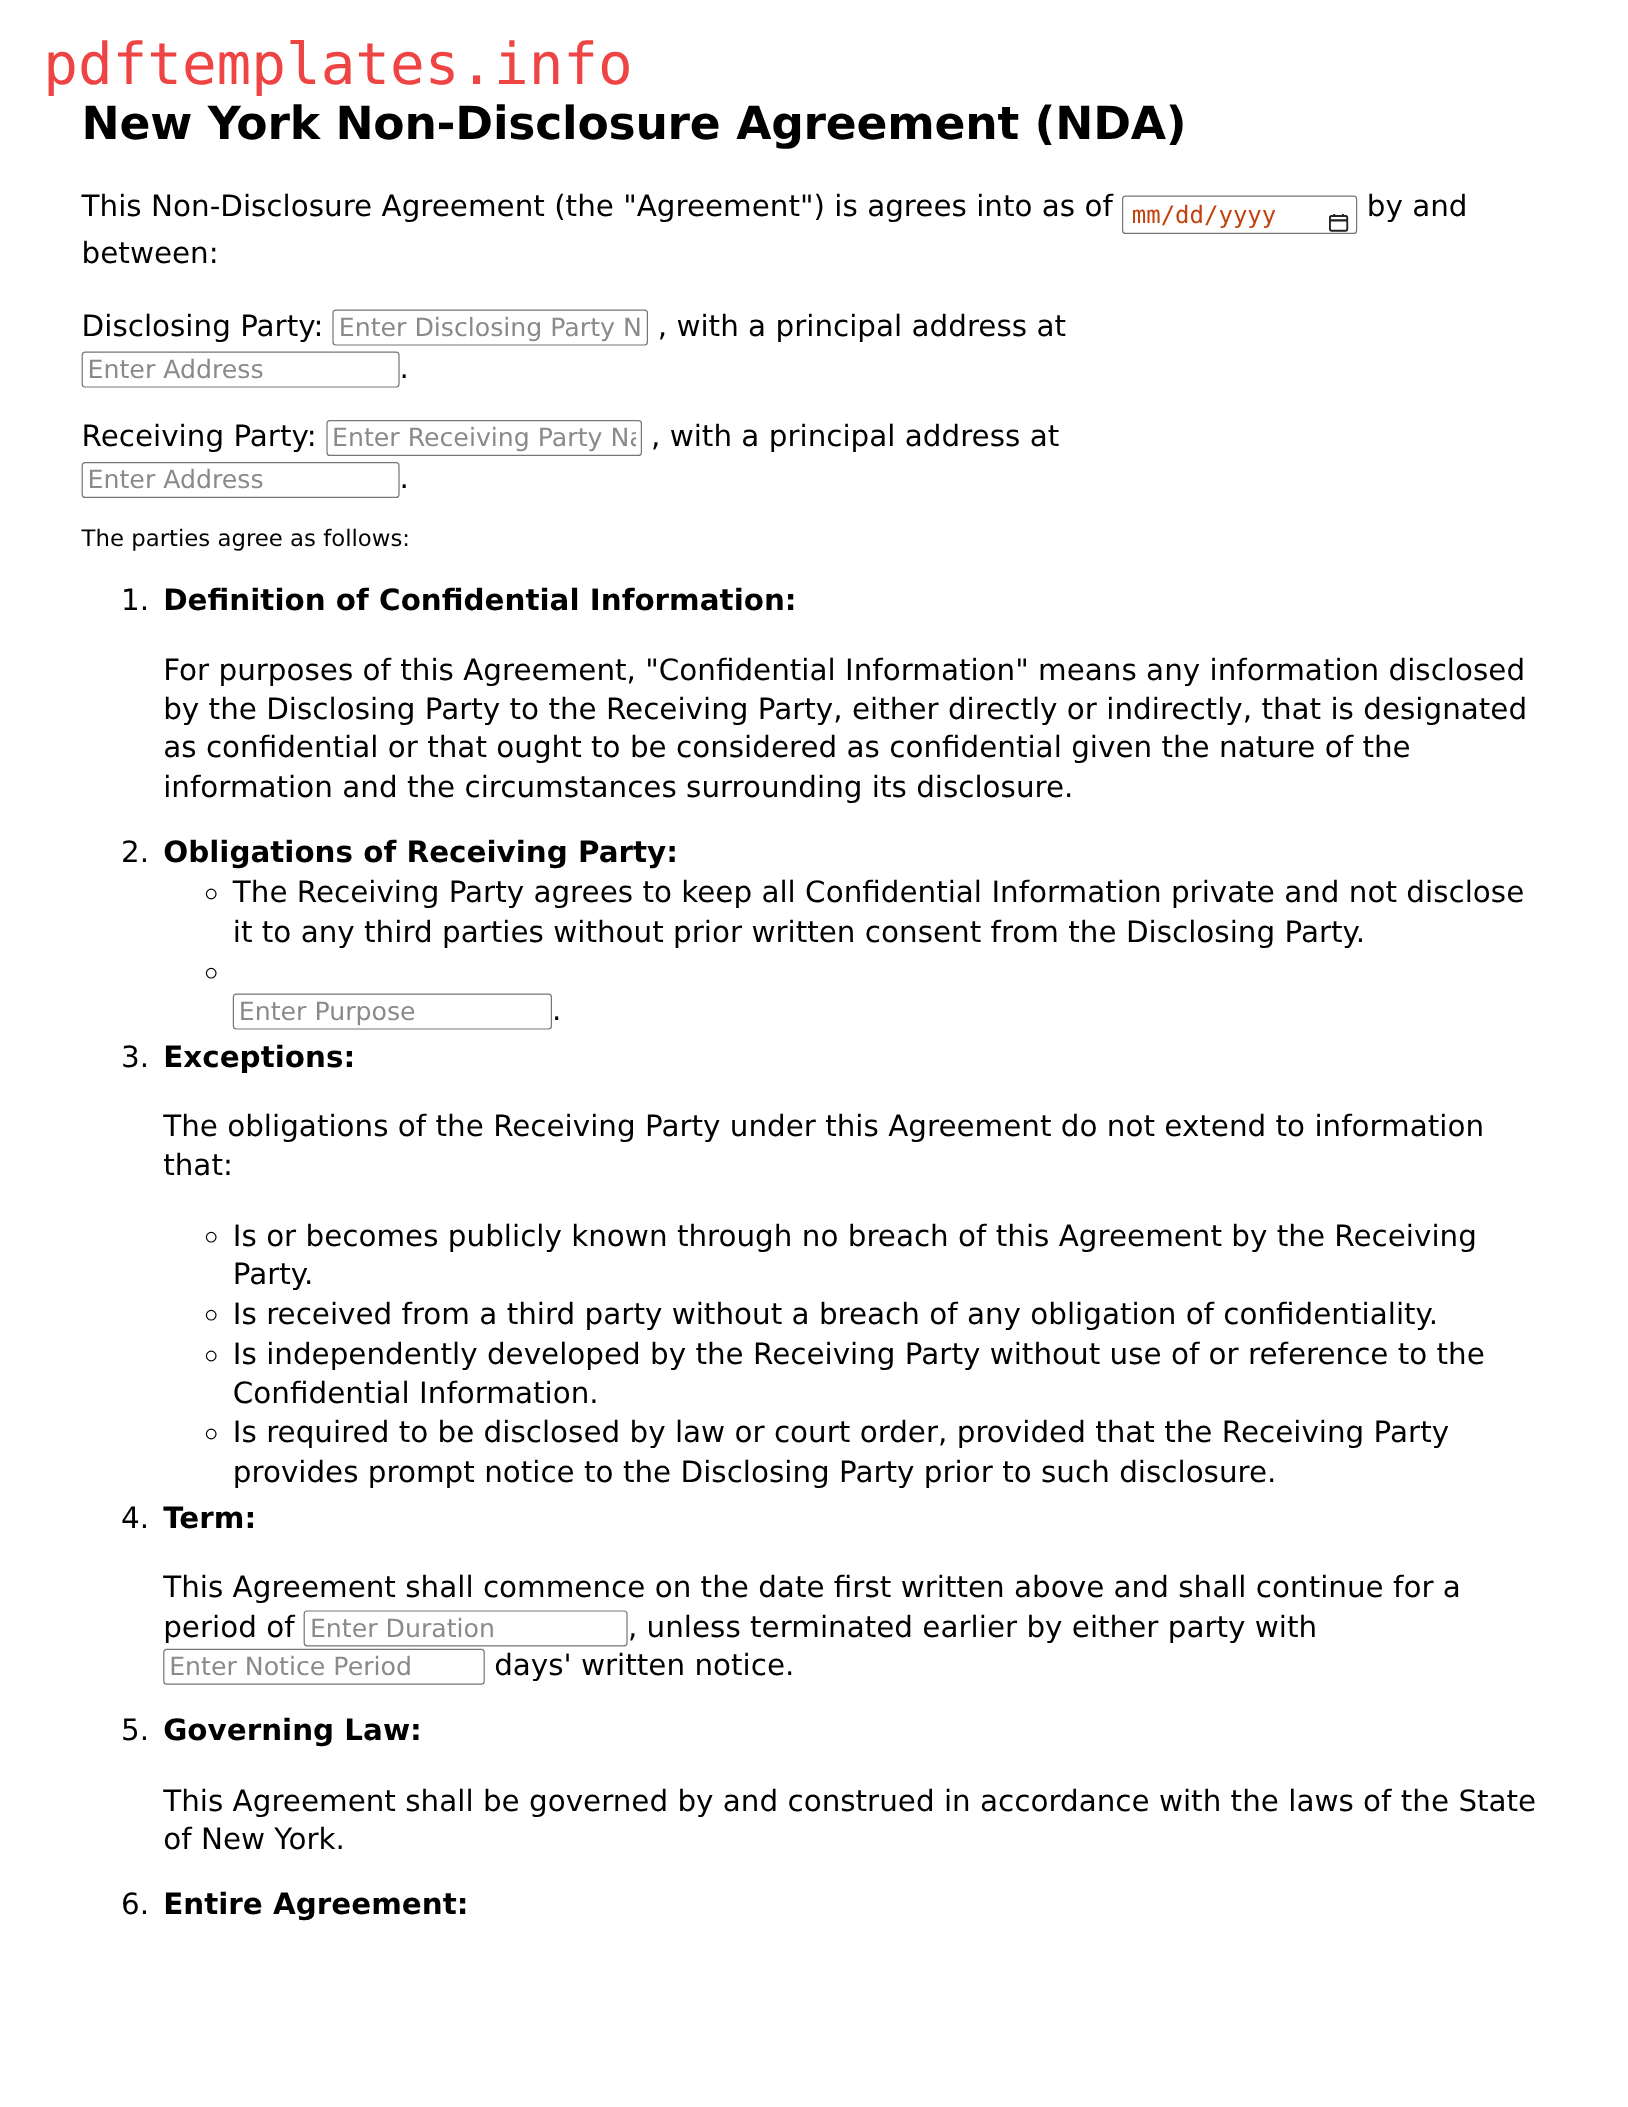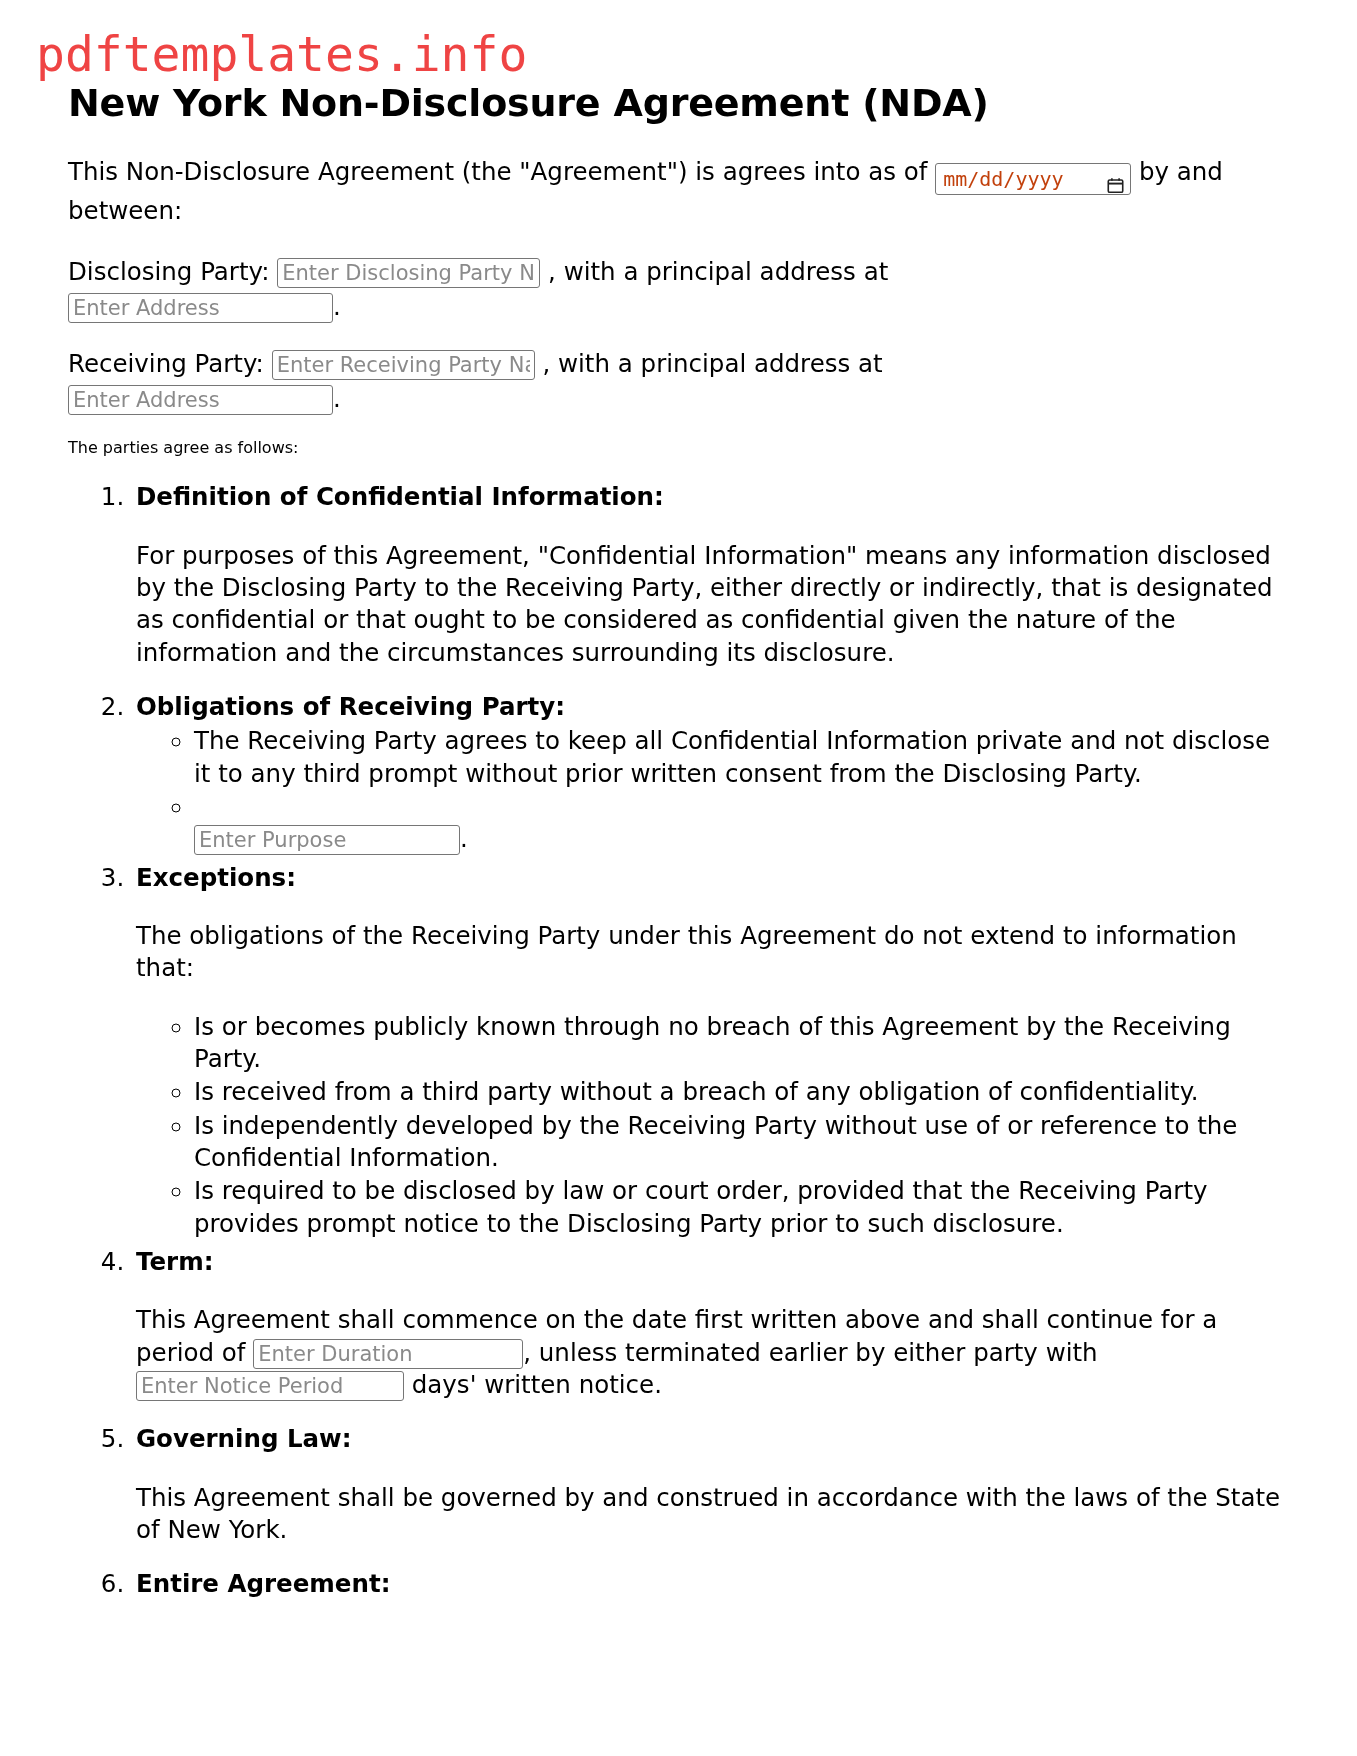--- a/index.html
+++ b/index.html
@@ -51,21 +51,21 @@
   p.intro {
     margin-bottom: 28px;
   }
   .party-block {
     font-size: 24.5px;
     line-height: 1.42;
     margin: 0 0 22px 0;
   }
   .party-block b { font-weight: normal; }
   .agree-line {
-    font-size: 16px;
+    font-size: 19px;
     margin: 0 0 24px 0;
   }
   ol.sections {
     font-size: 24.5px;
     margin: 0;
     padding-left: 64px;
     line-height: 1.32;
   }
   ol.sections > li {
     margin: 0 0 6px 0;
@@ -194,21 +194,21 @@
 
       <li>
         <span class="sec-head">Definition of Confidential Information:</span>
         <div class="sec-para">For purposes of this Agreement, "Confidential Information" means any information disclosed by the Disclosing Party to the Receiving Party, either directly or indirectly, that is designated as confidential or that ought to be considered as confidential given the nature of the information and the circumstances surrounding its disclosure.</div>
       </li>
 
       <li>
         <span class="sec-head">Obligations of Receiving Party:</span>
         <ul class="bullets">
           <li>
-            <span>The Receiving Party agrees to keep all Confidential Information private and not disclose it to any third prompt without prior written consent from the Disclosing Party.</span>
+            <span>The Receiving Party agrees to keep all Confidential Information private and not disclose it to any third parties without prior written consent from the Disclosing Party.</span>
           </li>
           <li>
             <br>
             <input class="tinput w-purpose" type="text" placeholder="Enter Purpose" style=""><span>.</span>
           </li>
         </ul>
       </li>
 
       <li>
         <span class="sec-head">Exceptions:</span>

